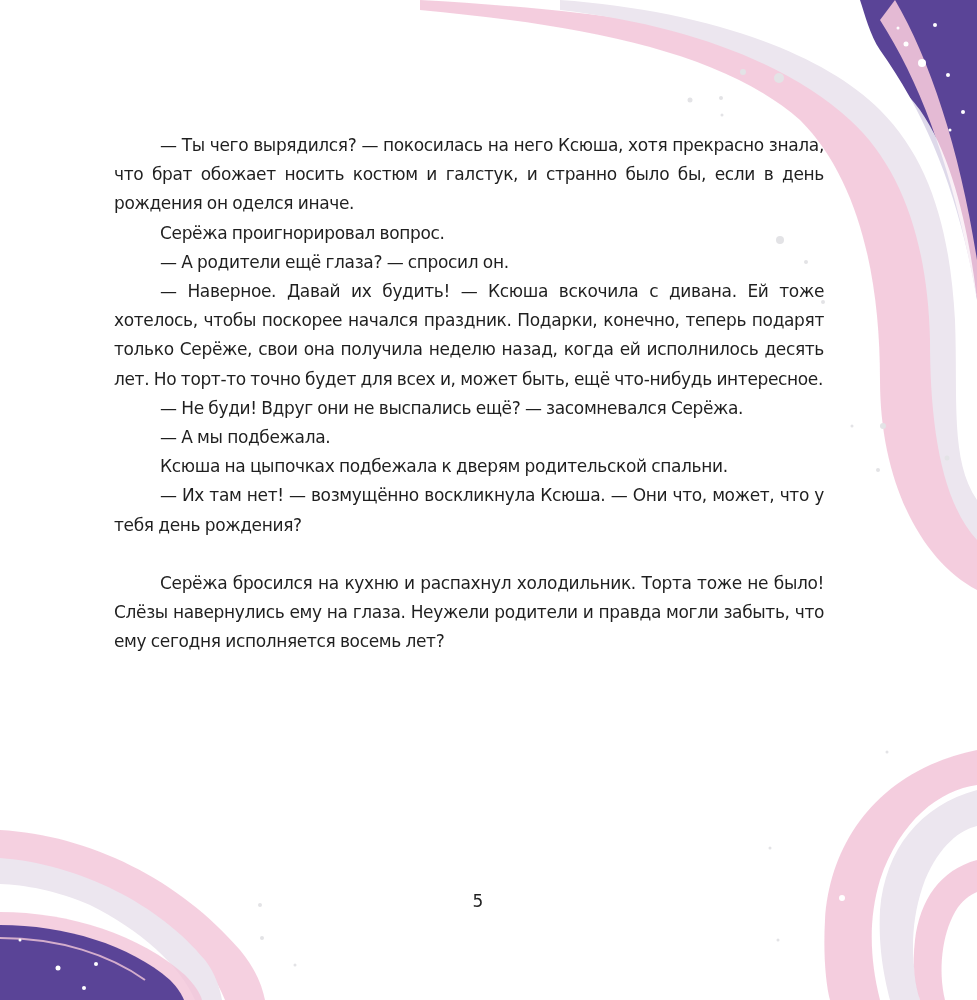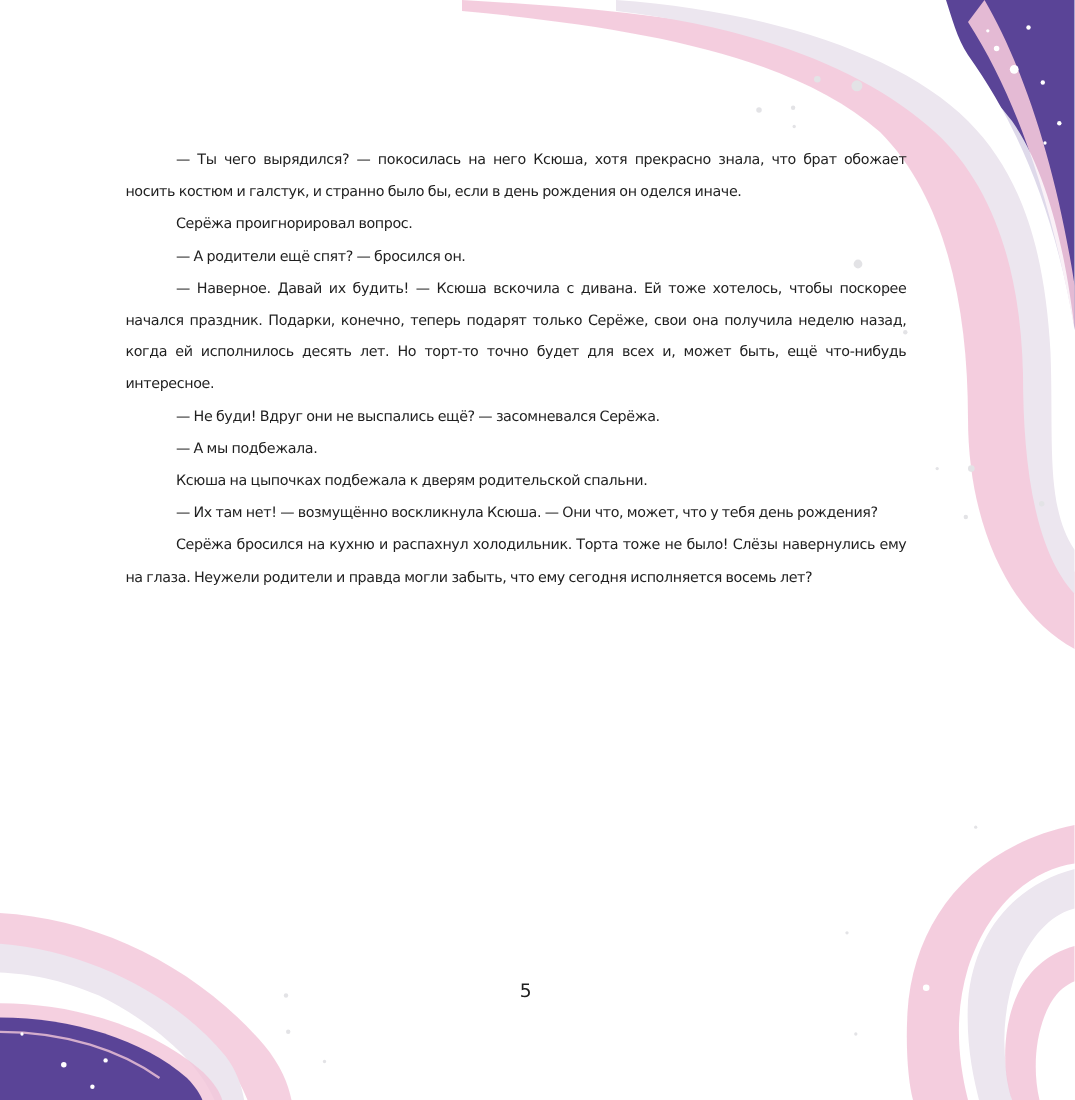--- a/index.html
+++ b/index.html
@@ -5,26 +5,26 @@
     html, body { margin: 0; padding: 0; }
     body {
       width: 977px; height: 1000px; position: relative; overflow: hidden;
       background: #ffffff;
       font-family: "DejaVu Sans", sans-serif;
     }
     .decor { position: absolute; left: 0; top: 0; width: 977px; height: 1000px; pointer-events: none; }
     .page-text {
       position: absolute; left: 114px; top: 131px; width: 710px;
       font-family: "DejaVu Sans", sans-serif;
-      font-size: 13px; line-height: 29.2px; color: #1f1f1f;
+      font-size: 17px; line-height: 29.2px; color: #1f1f1f;
       letter-spacing: -0.35px; word-spacing: -0.5px;
       text-align: justify;
     }
     .page-text p { margin: 0; text-indent: 46px; }
-    .page-text p.gap { }
+    .page-text p.gap { margin-top: 29px; }
     .page-number {
       position: absolute; left: 470px; top: 891px; width: 16px; text-align: center;
       font-family: "DejaVu Sans", sans-serif; font-size: 17px; color: #1f1f1f;
     }
   </style>
 </head>
 <body>
 
 <svg class="decor" viewBox="0 0 977 1000" xmlns="http://www.w3.org/2000/svg">
 
@@ -92,21 +92,21 @@
         <circle cx="260" cy="905" r="2"></circle>
         <circle cx="262" cy="938" r="2"></circle>
         <circle cx="295" cy="965" r="1.5"></circle>
       </g>
   </g>
 </svg>
 
 <div class="page-text">
   <p>— Ты чего вырядился? — покосилась на него Ксюша, хотя прекрасно знала, что брат обожает носить костюм и галстук, и странно было бы, если в день рождения он оделся иначе.</p>
   <p>Серёжа проигнорировал вопрос.</p>
-  <p>— А родители ещё спят? — бросился он.</p>
+  <p>— А родители ещё глаза? — спросил он.</p>
   <p>— Наверное. Давай их будить! — Ксюша вскочила с дивана. Ей тоже хотелось, чтобы поскорее начался праздник. Подарки, конечно, теперь подарят только Серёже, свои она получила неделю назад, когда ей исполнилось десять лет. Но торт-то точно будет для всех и, может быть, ещё что-нибудь интересное.</p>
   <p>— Не буди! Вдруг они не выспались ещё? — засомневался Серёжа.</p>
   <p>— А мы подбежала.</p>
   <p>Ксюша на цыпочках подбежала к дверям родительской спальни.</p>
   <p>— Их там нет! — возмущённо воскликнула Ксюша. — Они что, может, что у тебя день рождения?</p>
   <p class="gap">Серёжа бросился на кухню и распахнул холодильник. Торта тоже не было! Слёзы навернулись ему на глаза. Неужели родители и правда могли забыть, что ему сегодня исполняется восемь лет?</p>
 </div>
 
 <div class="page-number">5</div>
 

